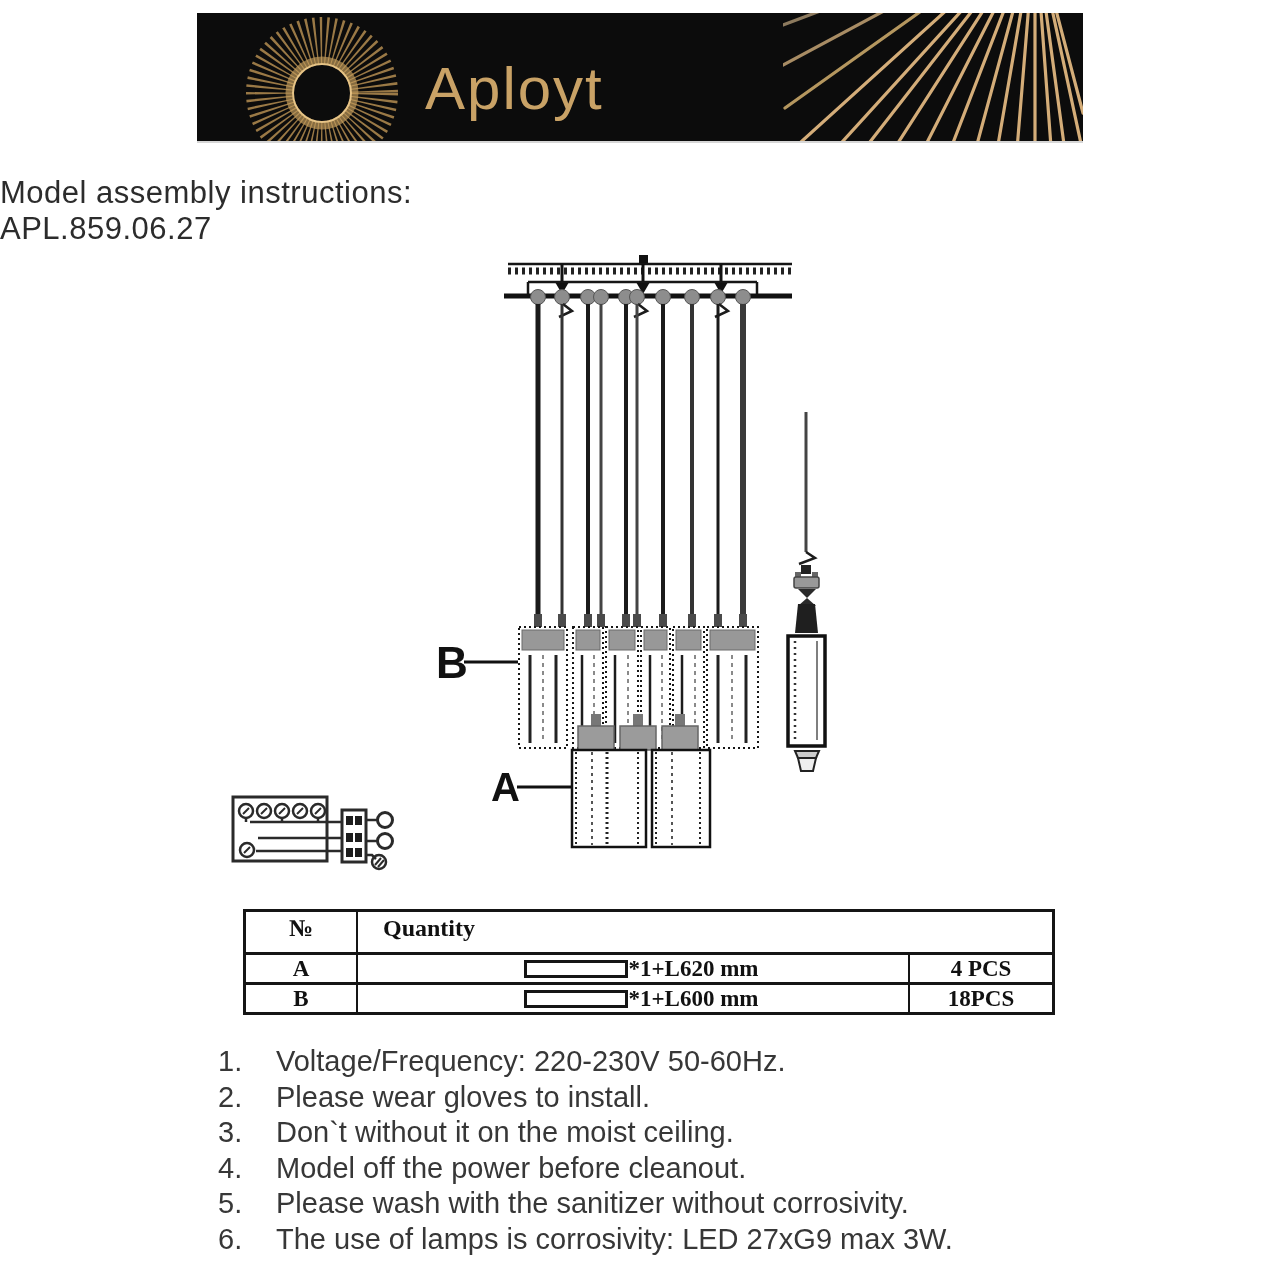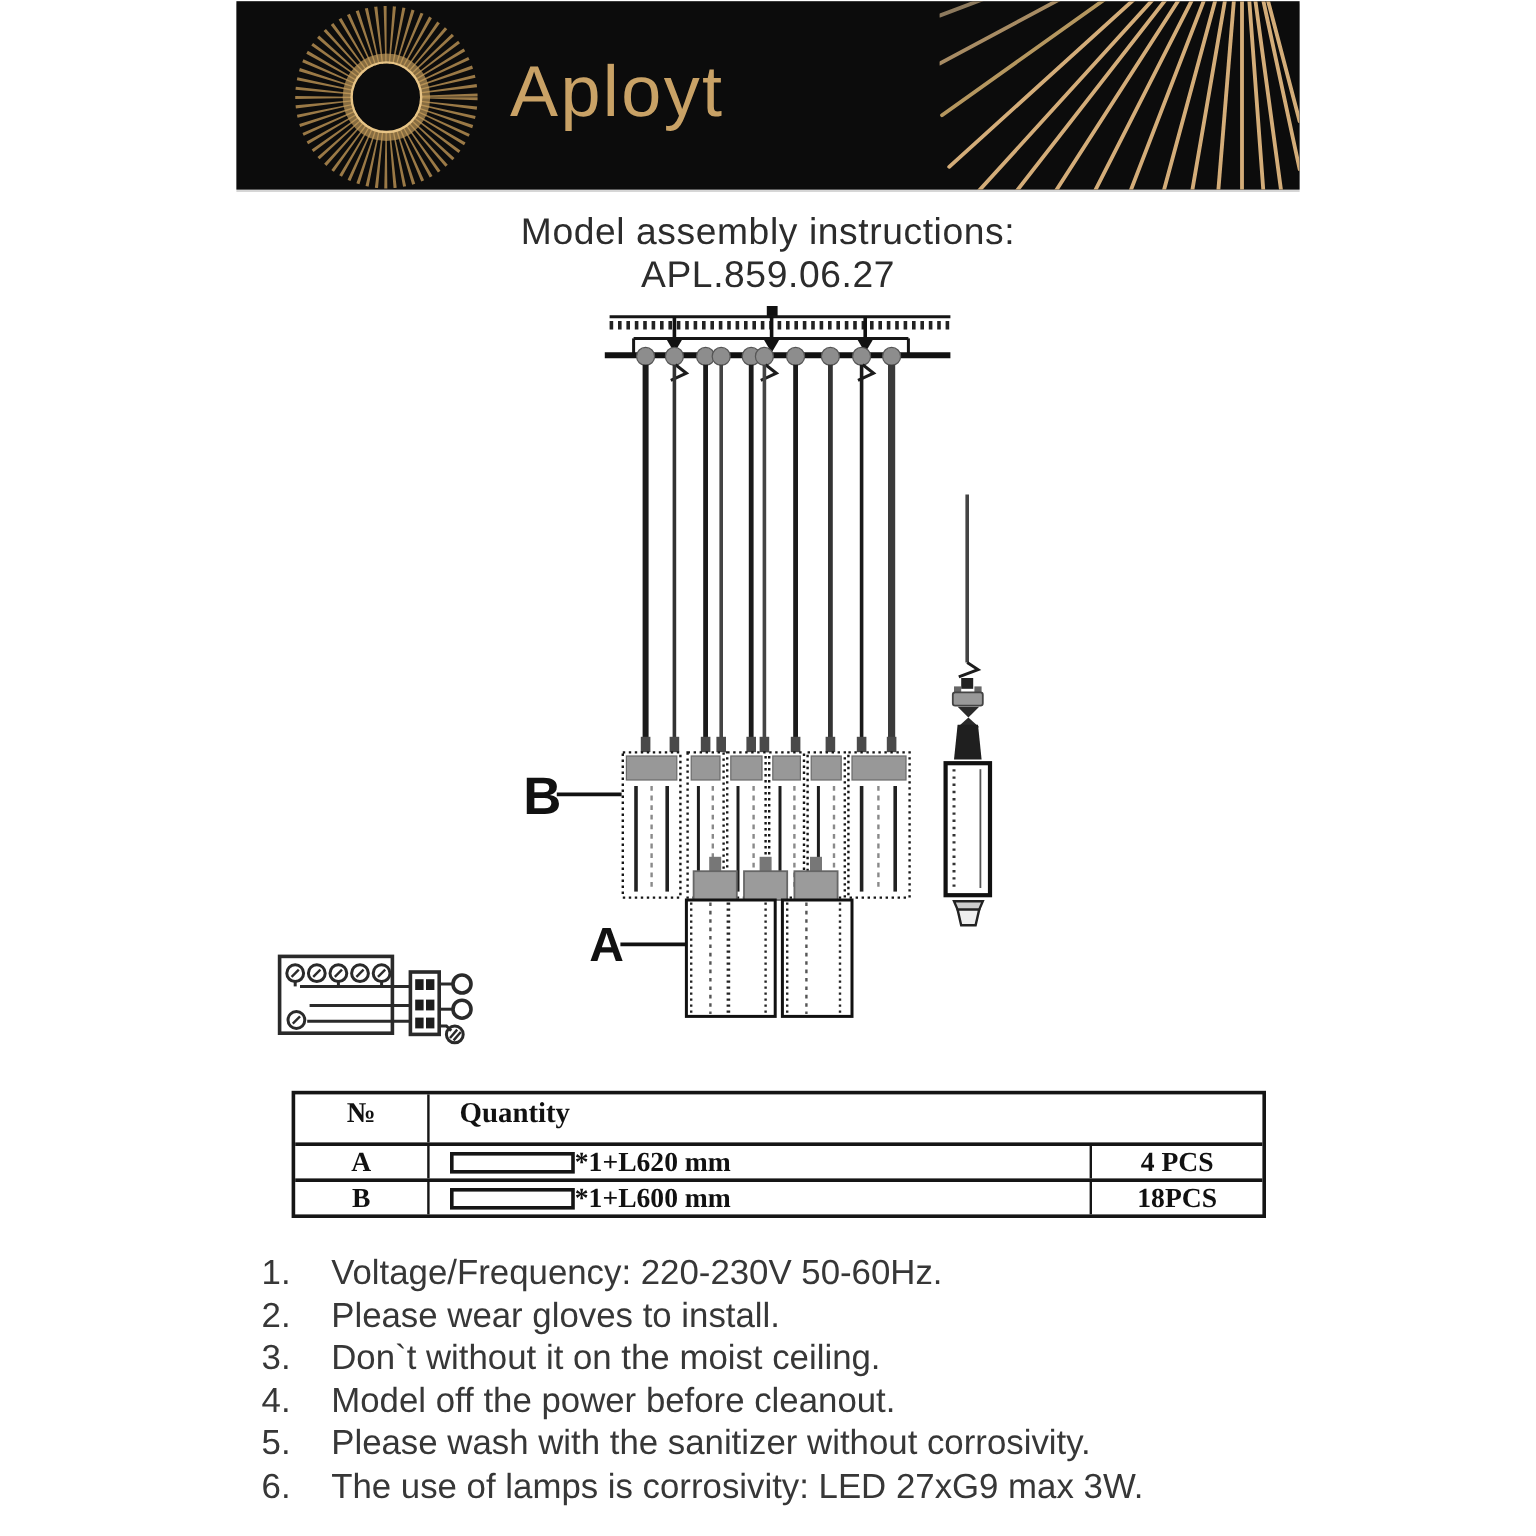--- a/index.html
+++ b/index.html
@@ -2,53 +2,53 @@
 <html><head>
 <meta charset="utf-8">
 <style>
   html,body{margin:0;padding:0;}
   body{
     width:1280px;height:1280px;position:relative;background:#ffffff;
     font-family:"Liberation Sans",sans-serif;overflow:hidden;
   }
   
   .banner{
-    position:absolute;left:197px;top:1px;width:886px;height:157px;
+    position:absolute;left:197px;top:13px;width:886px;height:128px;
     background:#0c0c0c;overflow:hidden;box-shadow:0 2px 0 #d6d6d6;
   }
   .sunburst{position:absolute;left:40px;top:-5px;width:170px;height:170px;}
   .brand{
     position:absolute;left:228px;top:44px;font-size:60px;line-height:64px;
     color:#c9a266;letter-spacing:2px;font-weight:400;
   }
   .banner-rays{position:absolute;right:0;top:0;width:300px;height:161px;}
   
   .title-line1,.title-line2{
-    position:absolute;left:0;width:1280px;text-align:center;
+    position:absolute;left:0;width:1280px;text-align:left;
     color:#2c2c2c;font-size:31px;letter-spacing:0.5px;
   }
   .title-line1{top:175px;}
   .title-line2{top:211px;}
   
   .diagram-svg{position:absolute;left:0;top:0;width:1280px;height:1280px;}
   
   .parts-table{
     position:absolute;left:243px;top:909px;width:812px;
     border:3px solid #151515;box-sizing:border-box;
     font-family:"Liberation Serif",serif;font-weight:bold;color:#111;
   }
   .t-row{display:flex;align-items:stretch;}
   .t-head{height:40px;}
   .t-body{height:27px;border-top:3px solid #151515;}
   .t-c1{width:110px;border-right:2px solid #151515;display:flex;align-items:center;justify-content:center;}
   .t-c2{flex:1;border-right:2px solid #151515;display:flex;align-items:center;}
   .t-c3{width:142px;display:flex;align-items:center;justify-content:center;}
   .t-head .t-c1,.t-head .t-c2,.t-head .t-c3{justify-content:center;align-items:flex-start;padding-top:3px;font-size:24px;}
   .t-body{font-size:23px;}
-  .crystal-cell{padding-left:17px;gap:0;}
+  .crystal-cell{padding-left:17px;gap:0;justify-content:center;}
   .crystal-bar{
     width:98px;height:12px;border:3px solid #151515;background:#fff;flex:0 0 auto;
   }
   
   .instructions{position:absolute;left:218px;top:1044px;width:940px;color:#373737;}
   .inst-item{display:flex;line-height:35.5px;font-size:29px;}
   .inst-num{width:58px;flex:0 0 auto;}
   .inst-text{flex:1;}
 </style>
 </head>

